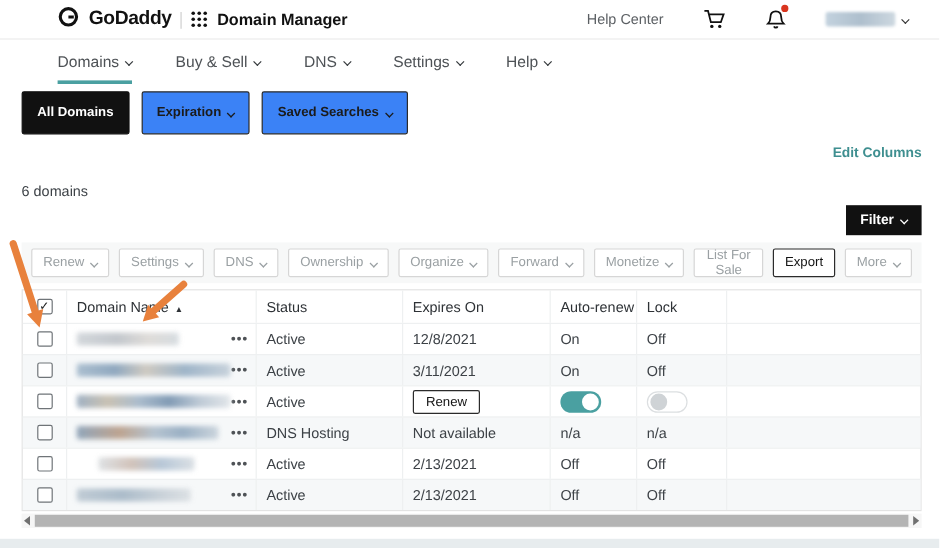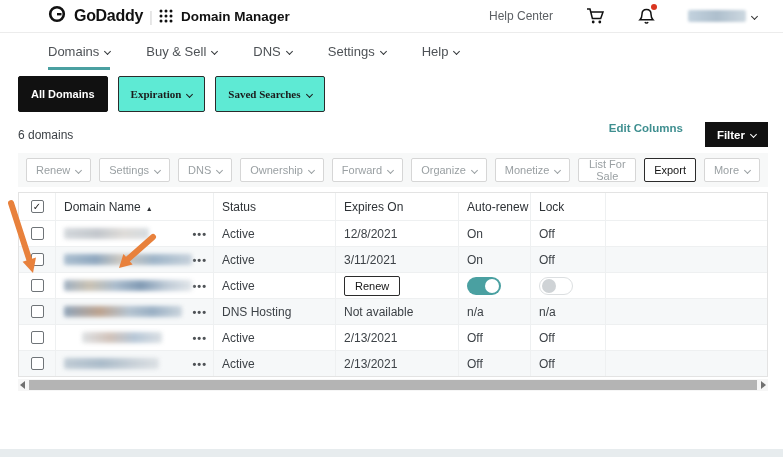--- a/index.html
+++ b/index.html
@@ -33,26 +33,26 @@
   .search-input::placeholder { color:#8a8f94; }
   .search-btn { width:30px; height:28px; background:#111; border:none; display:flex; align-items:center; justify-content:center; cursor:pointer; }
   .view-icons { display:flex; align-items:center; gap:10px; margin-left:12px; }
   .list-icon { display:inline-flex; flex-direction:column; gap:2.5px; cursor:pointer; }
   .list-icon i { width:14px; height:2.5px; background:#4aa0a1; display:block; }
 
   
   .chips { display:flex; gap:10px; padding:6px 0 0 18px; }
   .chip { height:36px; display:inline-flex; align-items:center; padding:0 12px; font-size:11px; font-weight:bold; cursor:pointer; border-radius:2px; }
   .chip.solid { background:#111; color:#fff; border:1.5px solid #111; }
-  .chip.outline { background:#5eead4; color:#1b1b1b; border:1.5px solid #2b2b2b;font-family:Liberation Serif, serif; }
+  .chip.outline { background:#3b82f6; color:#1b1b1b; border:1.5px solid #2b2b2b; }
 
   
   .meta-row { display:flex; align-items:center; justify-content:space-between; padding:10px 15px 0 18px; }
   .count-label { font-size:12px; color:#3d4247; }
-  .meta-right { display:flex; align-items:flex-start; gap:22px; }
+  .meta-right { display:flex; align-items:flex-end; gap:37px;flex-direction:column; }
   .edit-columns { font-size:11.5px; font-weight:bold; color:#3f8f90; cursor:pointer; }
   .filter-btn { background:#111; color:#fff; border:none; font-size:11.5px; font-weight:bold; height:25px; padding:0 12px; cursor:pointer; display:inline-flex; align-items:center; }
 
   
   .toolbar { margin:6px 15px 0 18px; background:#f7f8f8; padding:5px 8px; display:flex; gap:8px; align-items:center; }
   .tb-btn { background:#fff; border:1px solid #d6d6d6; color:#9aa0a3; font-size:11px; height:24px; padding:0 9px; border-radius:2px; display:inline-flex; align-items:center; cursor:default; font-family:inherit; }
   .tb-btn.enabled { color:#141414; border:1.5px solid #2b2b2b; font-weight:normal; cursor:pointer; }
 
   
   .dom-table { margin:5px 15px 0 18px; border:1px solid #e3e3e3; background:#fff; }
@@ -207,25 +207,25 @@
       </button>
     <button class="tb-btn">
         <span>DNS</span>
         <span class="chev"></span>
       </button>
     <button class="tb-btn">
         <span>Ownership</span>
         <span class="chev"></span>
       </button>
     <button class="tb-btn">
+        <span>Organize</span>
+        <span class="chev"></span>
+      </button>
+    <button class="tb-btn">
         <span>Forward</span>
-        <span class="chev"></span>
-      </button>
-    <button class="tb-btn">
-        <span>Organize</span>
         <span class="chev"></span>
       </button>
     <button class="tb-btn">
         <span>Monetize</span>
         <span class="chev"></span>
       </button>
     <button class="tb-btn">List For Sale</button>
     <button class="tb-btn enabled">Export</button>
     <button class="tb-btn">
         <span>More</span>

